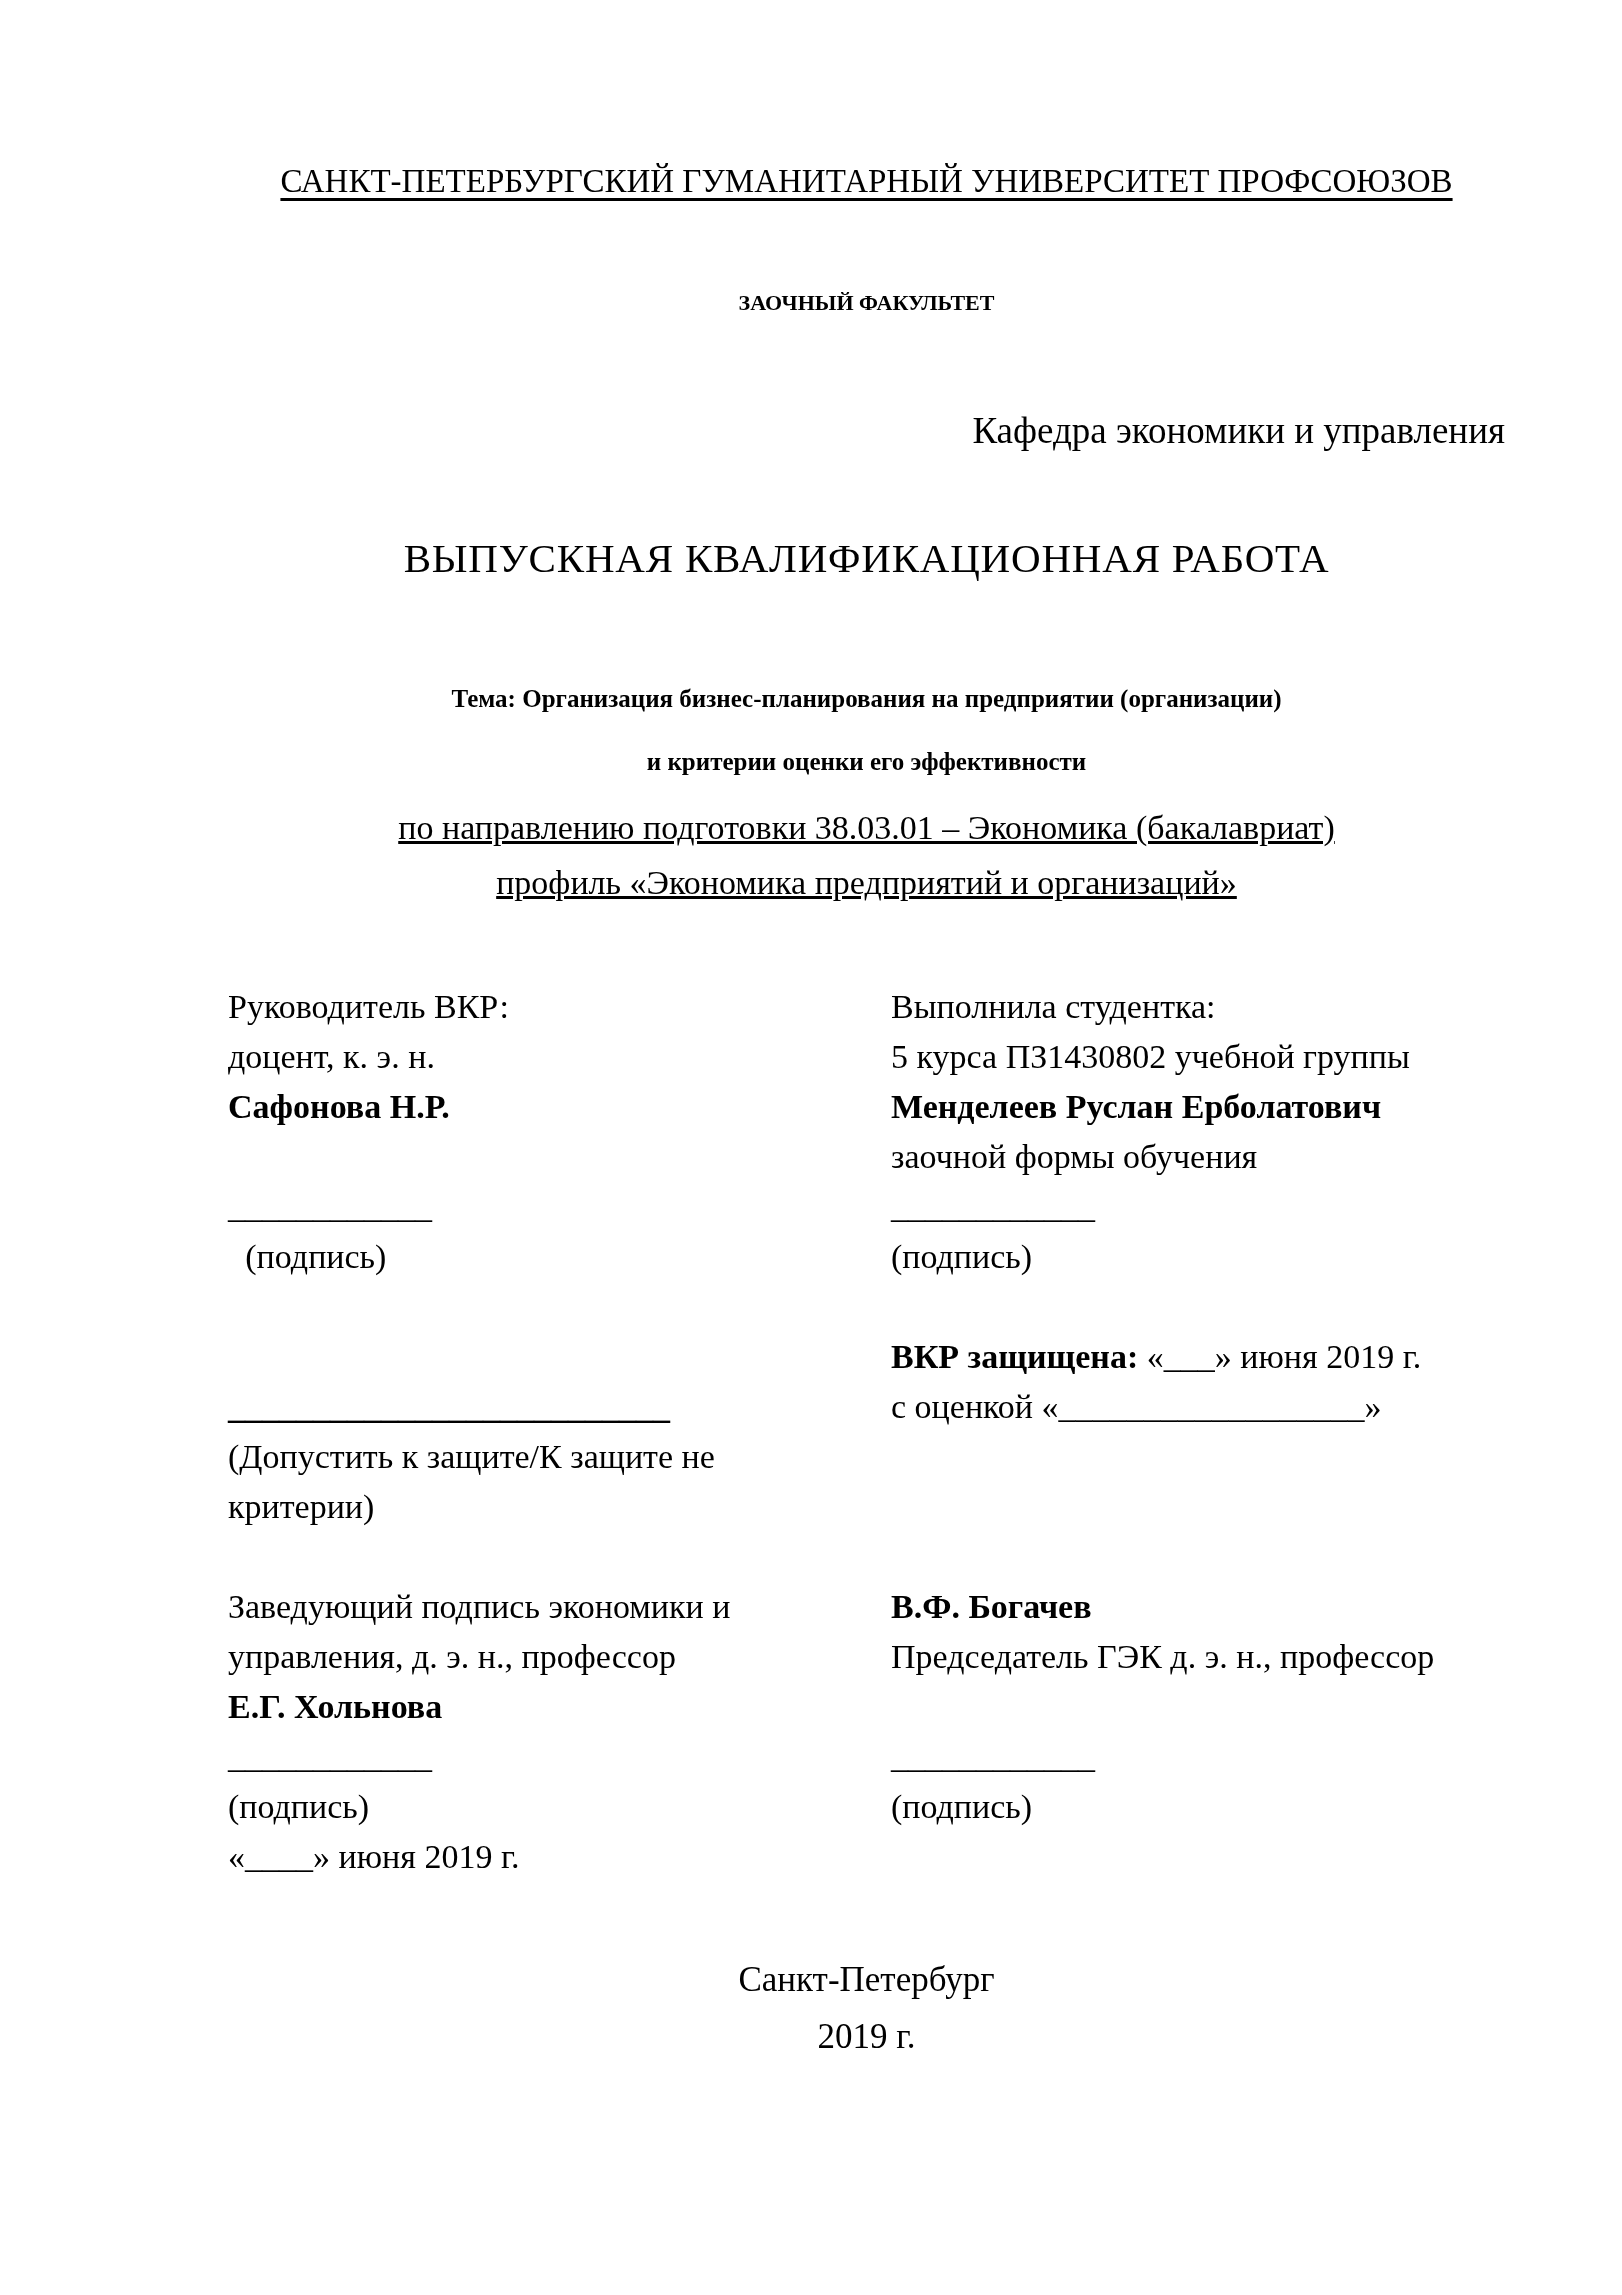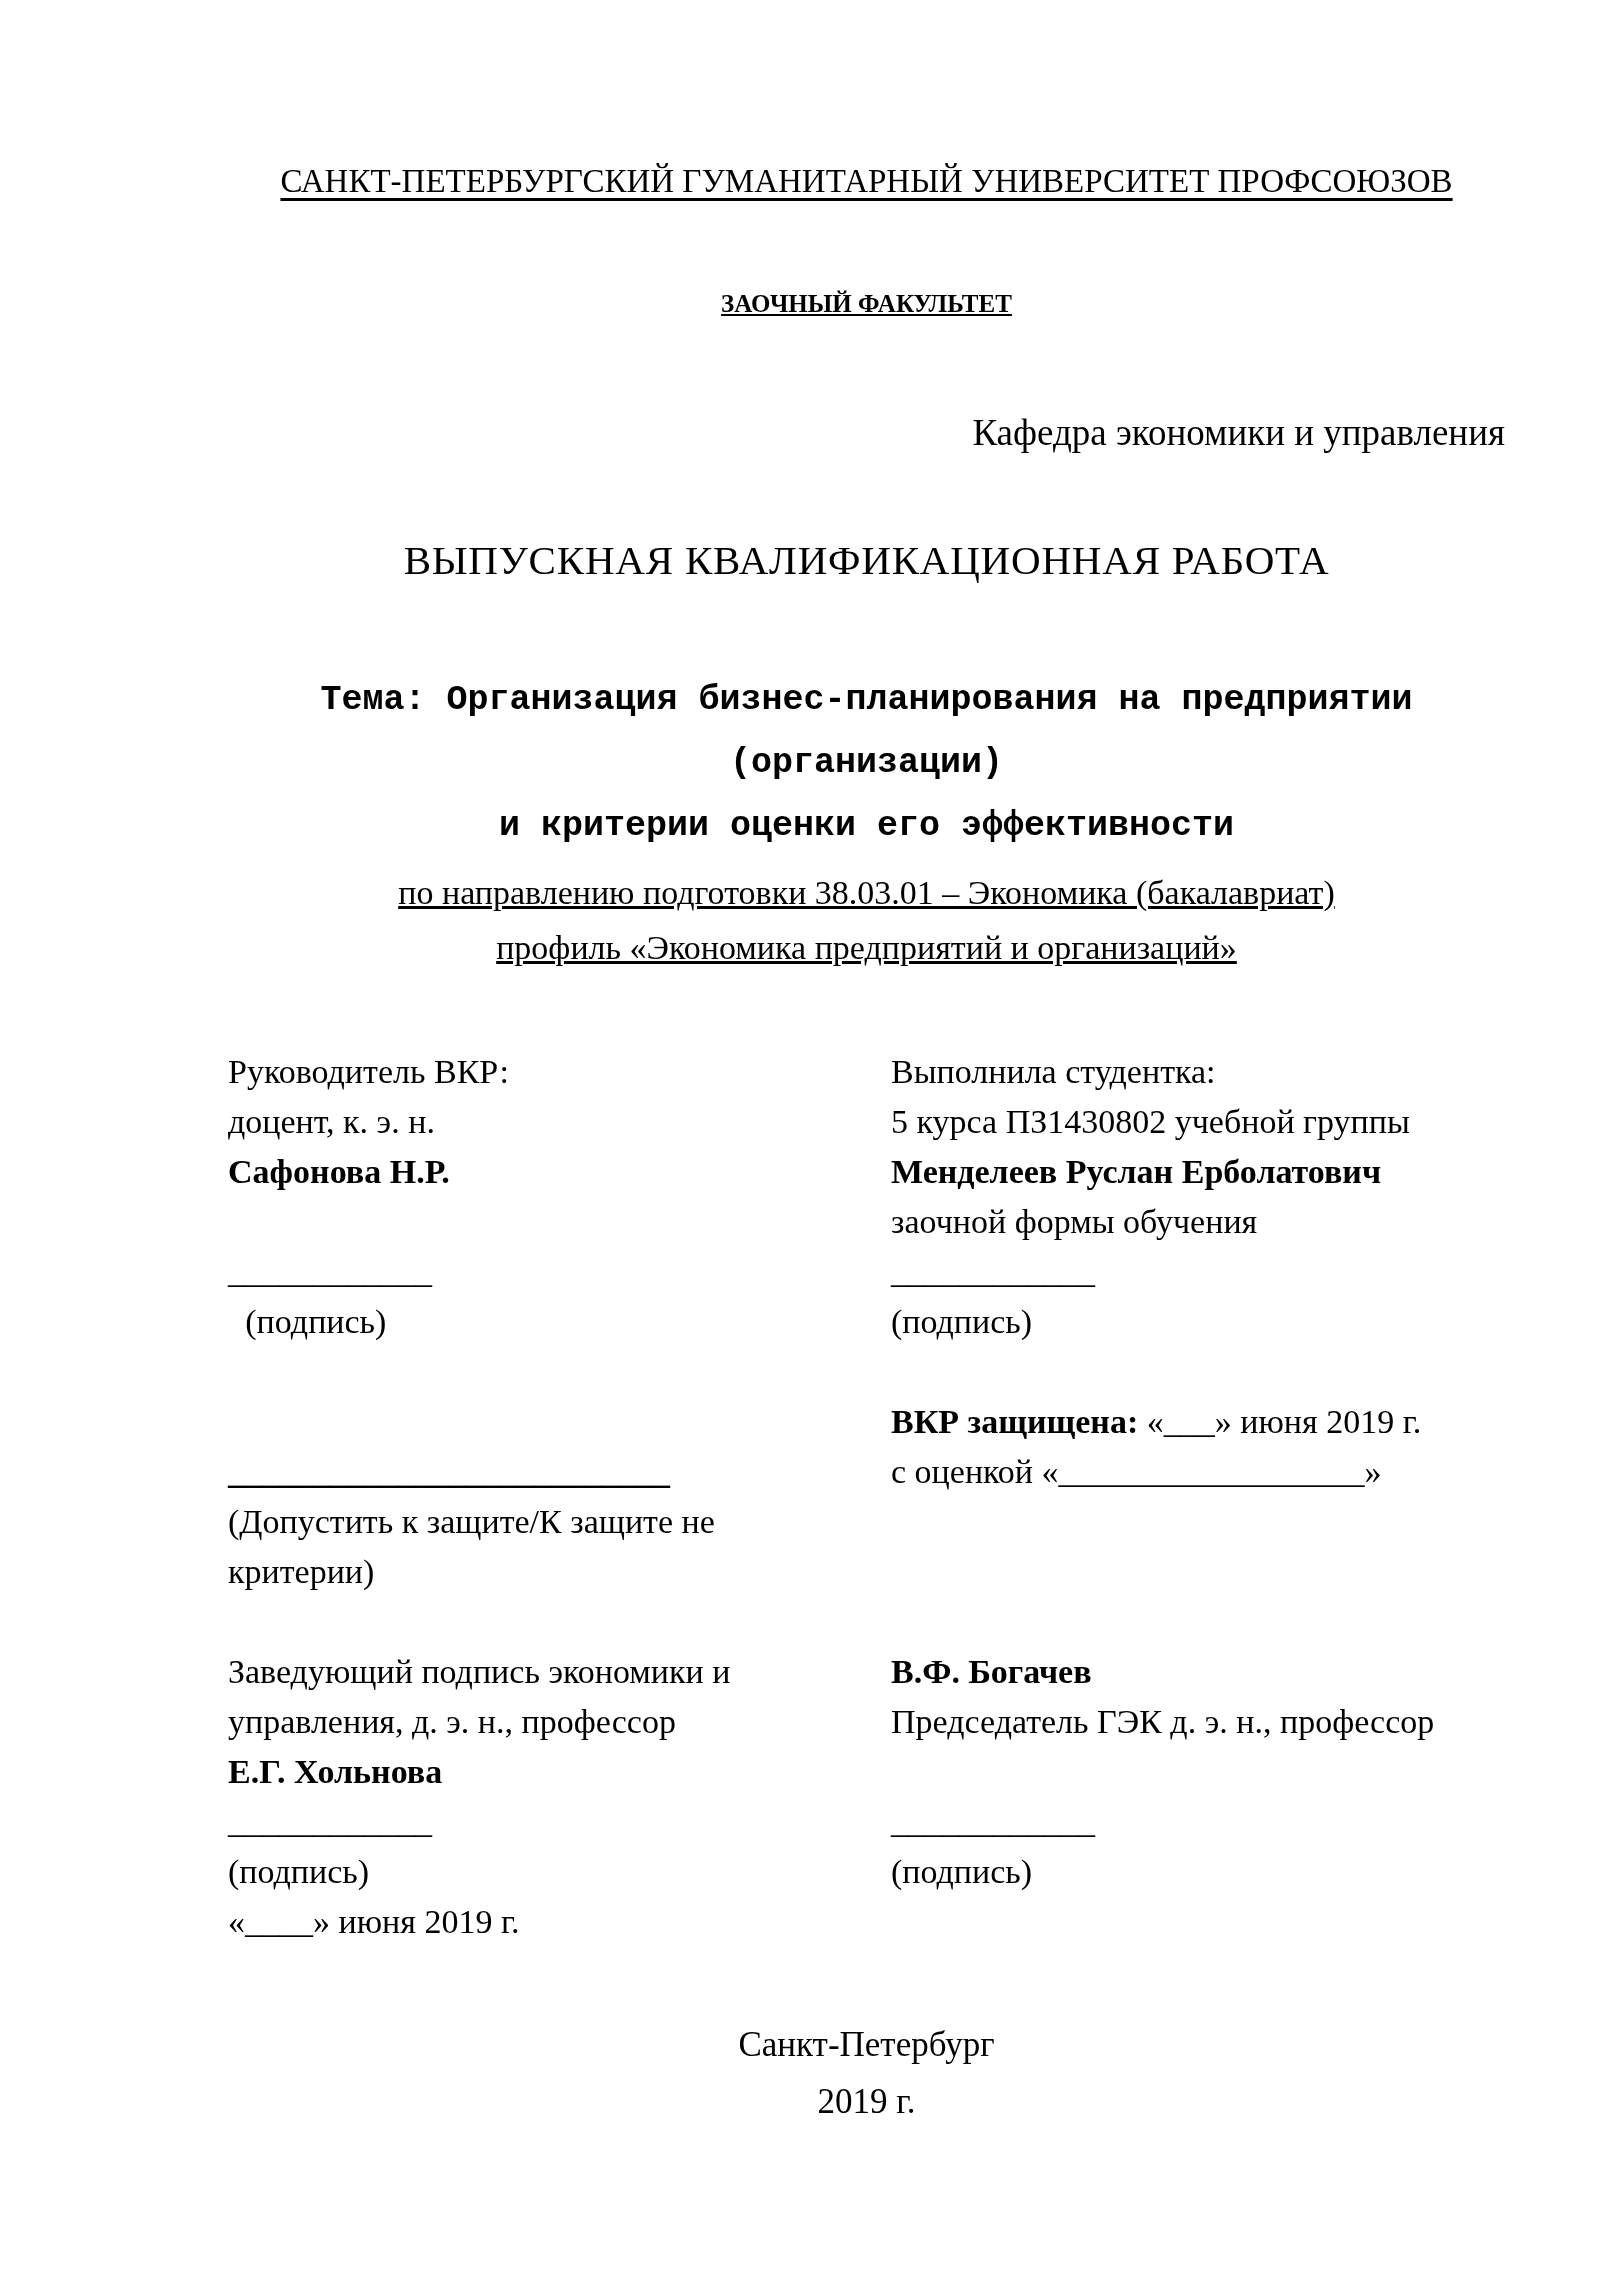--- a/index.html
+++ b/index.html
@@ -22,41 +22,39 @@
   .right  { text-align: right; }
   .b      { font-weight: bold; }
 
   .university {
     font-size: 33px;
     line-height: 1.25;
     text-decoration: underline;
     text-underline-offset: 5.5px;
   }
   .faculty {
-    font-size: 25px;
+    font-size: 22px;
     font-weight: bold;
     margin-top: 88px;
-    text-decoration: underline;
   }
   .department {
     font-size: 37px;
     margin-top: 93px;
   }
   .worktype {
     font-size: 41px;
     font-weight: normal;
     margin-top: 82px;
     letter-spacing: 0.8px;
   }
   .theme {
-    font-size: 35px;
+    font-size: 25px;
     font-weight: bold;
     line-height: 63px;
     margin-top: 85px;
-    font-family: Liberation Mono, monospace;
   }
   .subinfo {
     font-size: 34px;
     line-height: 55px;
     margin-top: 6.3px;
     text-decoration: underline;
   }
   .columns {
     display: flex;
     margin-top: 72px;

